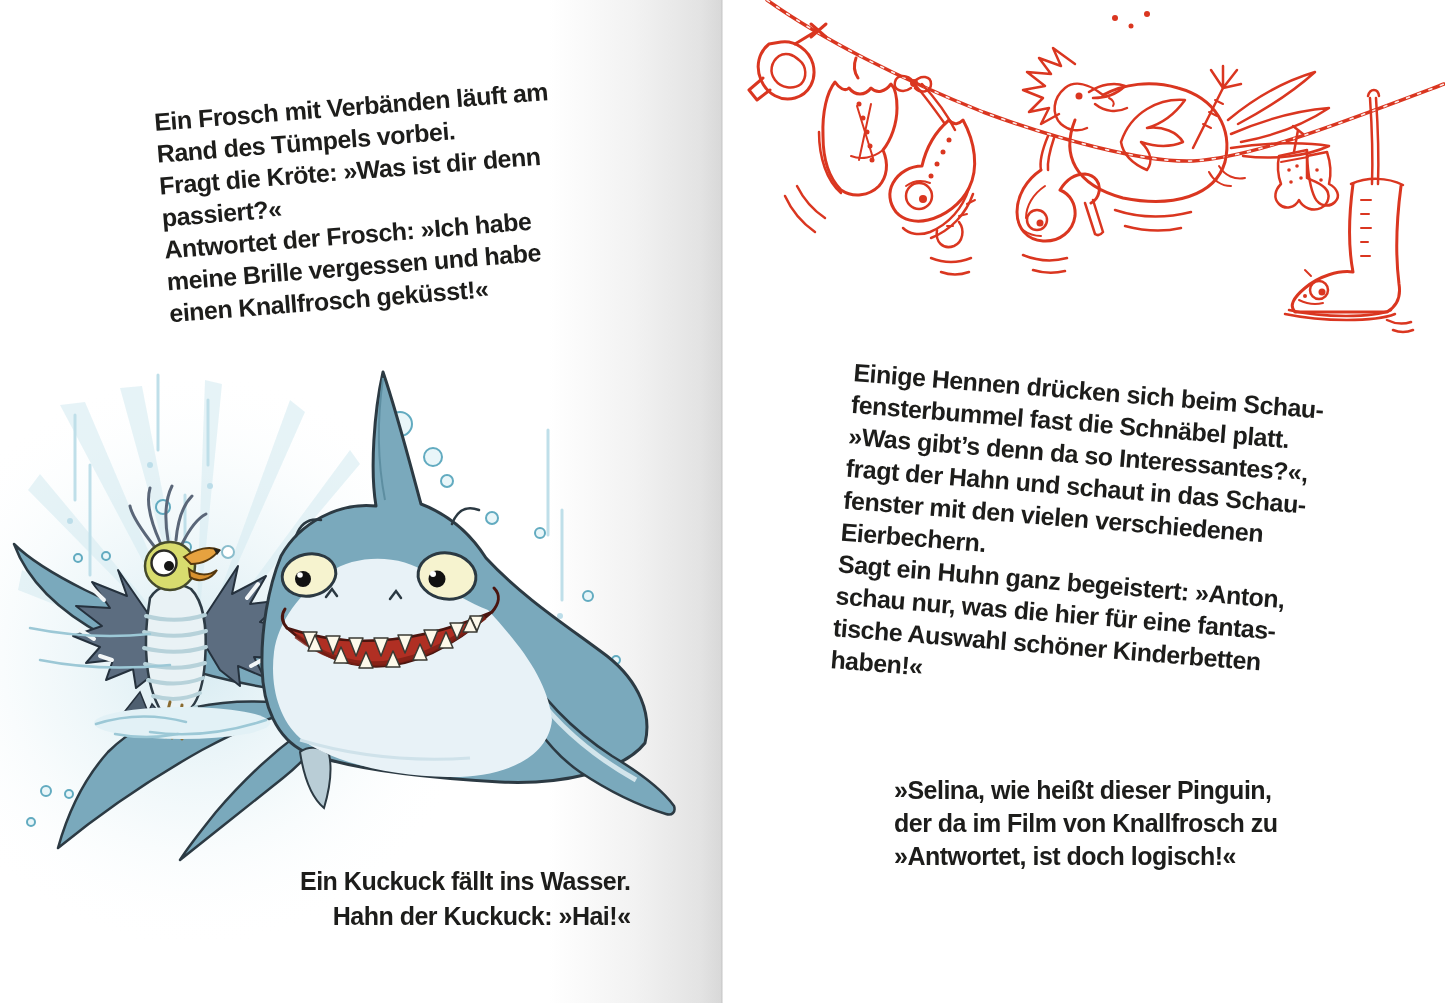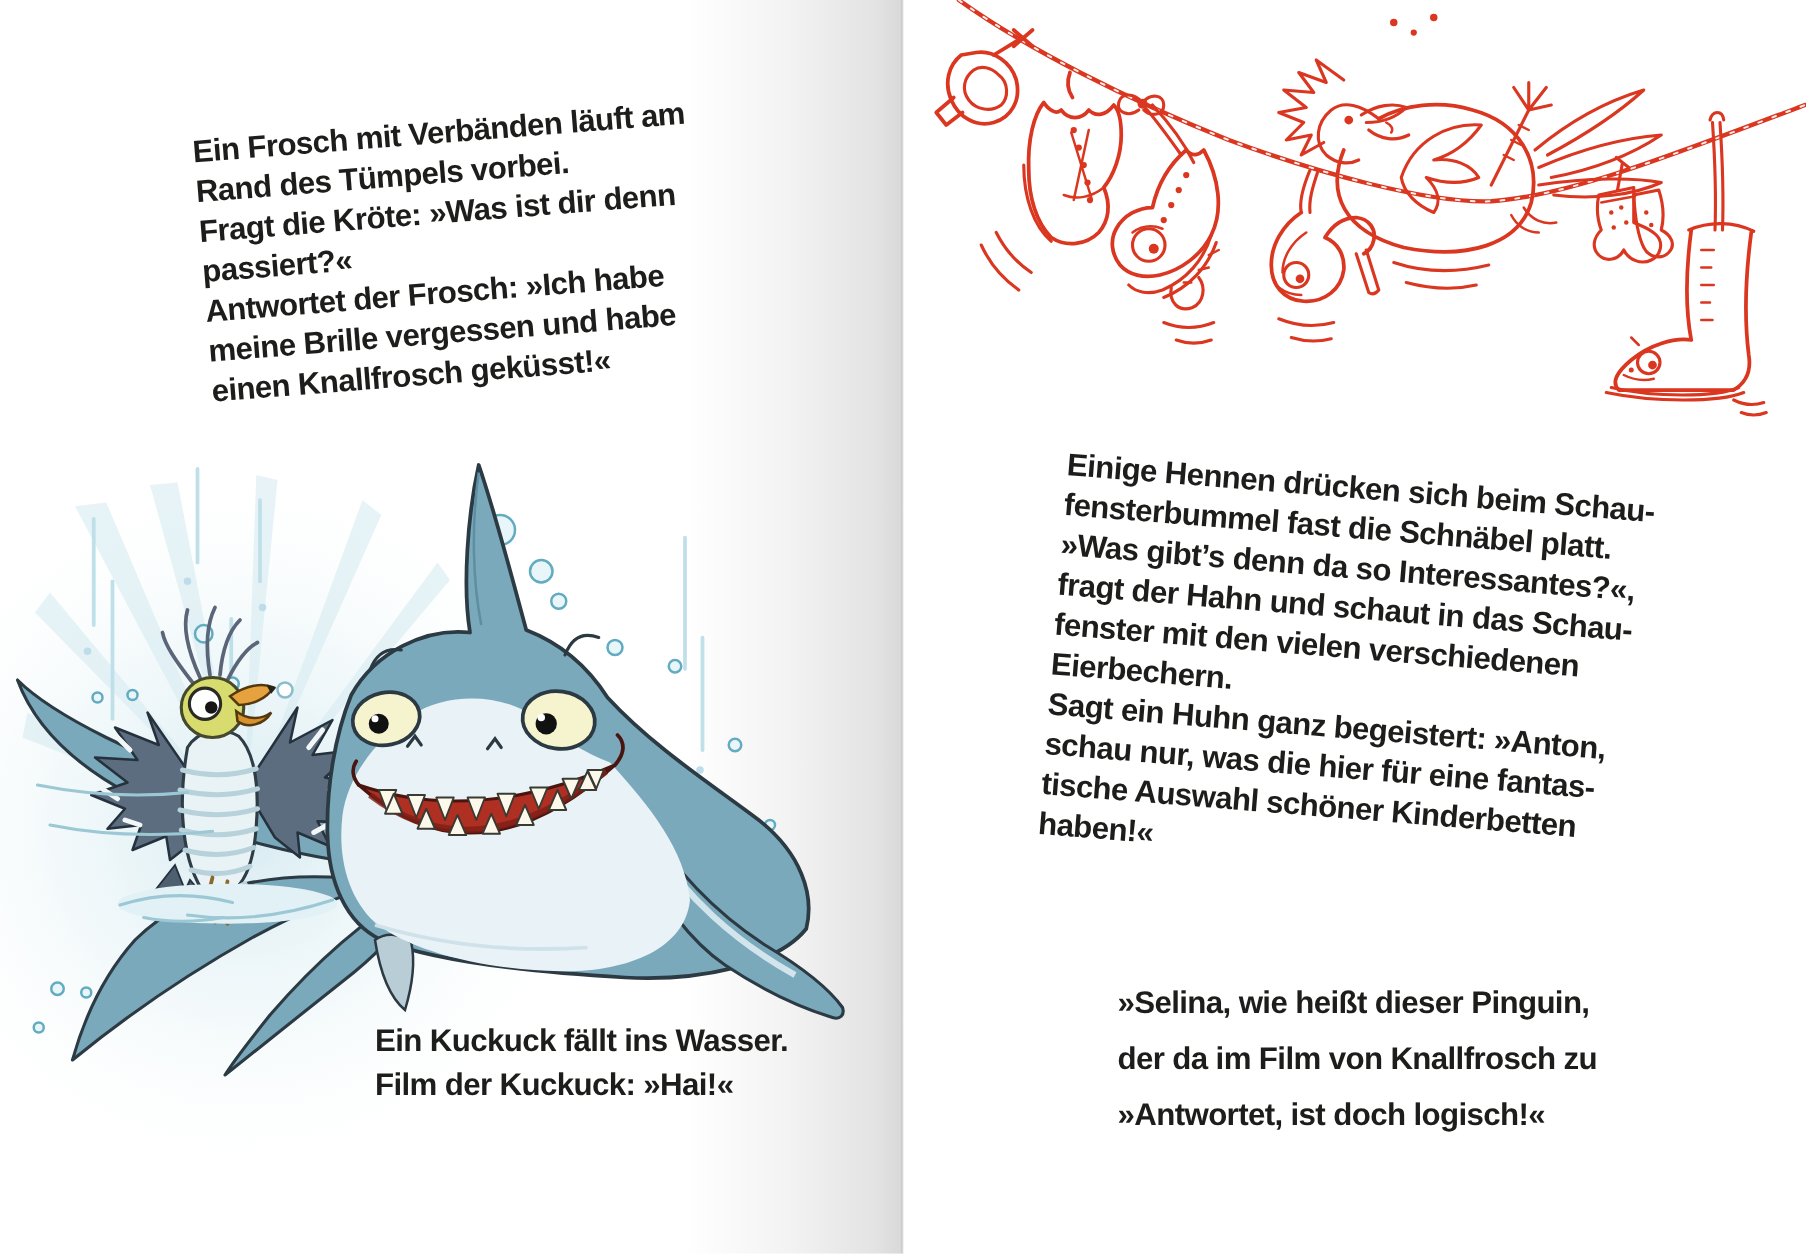--- a/index.html
+++ b/index.html
@@ -17,21 +17,21 @@
   .fold {
     position:absolute; left:721px; top:0; width:2px; height:1003px;
     background:linear-gradient(90deg,#c3c3c3,#ededed);
   }
   .joke {
     position:absolute; font-weight:bold; color:#1d1d1b;
     font-size:25px; letter-spacing:-0.5px; white-space:nowrap;
   }
   .joke .ln { display:block; }
   .lh32 .ln { line-height:32px; }
-  .lh33 .ln { line-height:33px;margin-top:12px; }
+  .lh33 .ln { line-height:33px; }
   .lh35 .ln { line-height:35px; }
   .tilt-l { transform:rotate(-4.5deg); transform-origin:0 0; }
   .tilt-r { transform:rotate(4.6deg); transform-origin:0 0; }
   svg { position:absolute; display:block; }
 </style>
 </head>
 <body>
 
 <div class="spread">
 
@@ -214,23 +214,23 @@
           <circle cx="437" cy="219" r="8.5" fill="#111111"></circle>
             <circle cx="433" cy="214" r="3" fill="#ffffff"></circle>
         </g>
         <g stroke="#2b3942" stroke-width="2.5" fill="none" stroke-linecap="round">
           <path d="M296,176 Q303,157 321,160"></path>
           <path d="M452,164 Q460,143 479,150"></path>
         </g>
       </g>
     </svg>
 
-    <div class="joke lh35" style="left:300px; top:816px;">
+    <div class="joke lh35" style="left:300px; top:864px;text-align:right;">
       <span class="ln">Ein Kuckuck fällt ins Wasser.</span>
-      <span class="ln">Film der Kuckuck: »Hai!«</span>
+      <span class="ln">Hahn der Kuckuck: »Hai!«</span>
     </div>
   </section>
 
   <div class="fold"></div>
 
   <section class="page page-right">
 
     <svg style="left:0; top:0;" width="722" height="335" viewBox="0 0 722 335">
       <g stroke="#da3620" stroke-width="3" fill="none" stroke-linecap="round" stroke-linejoin="round">
 

